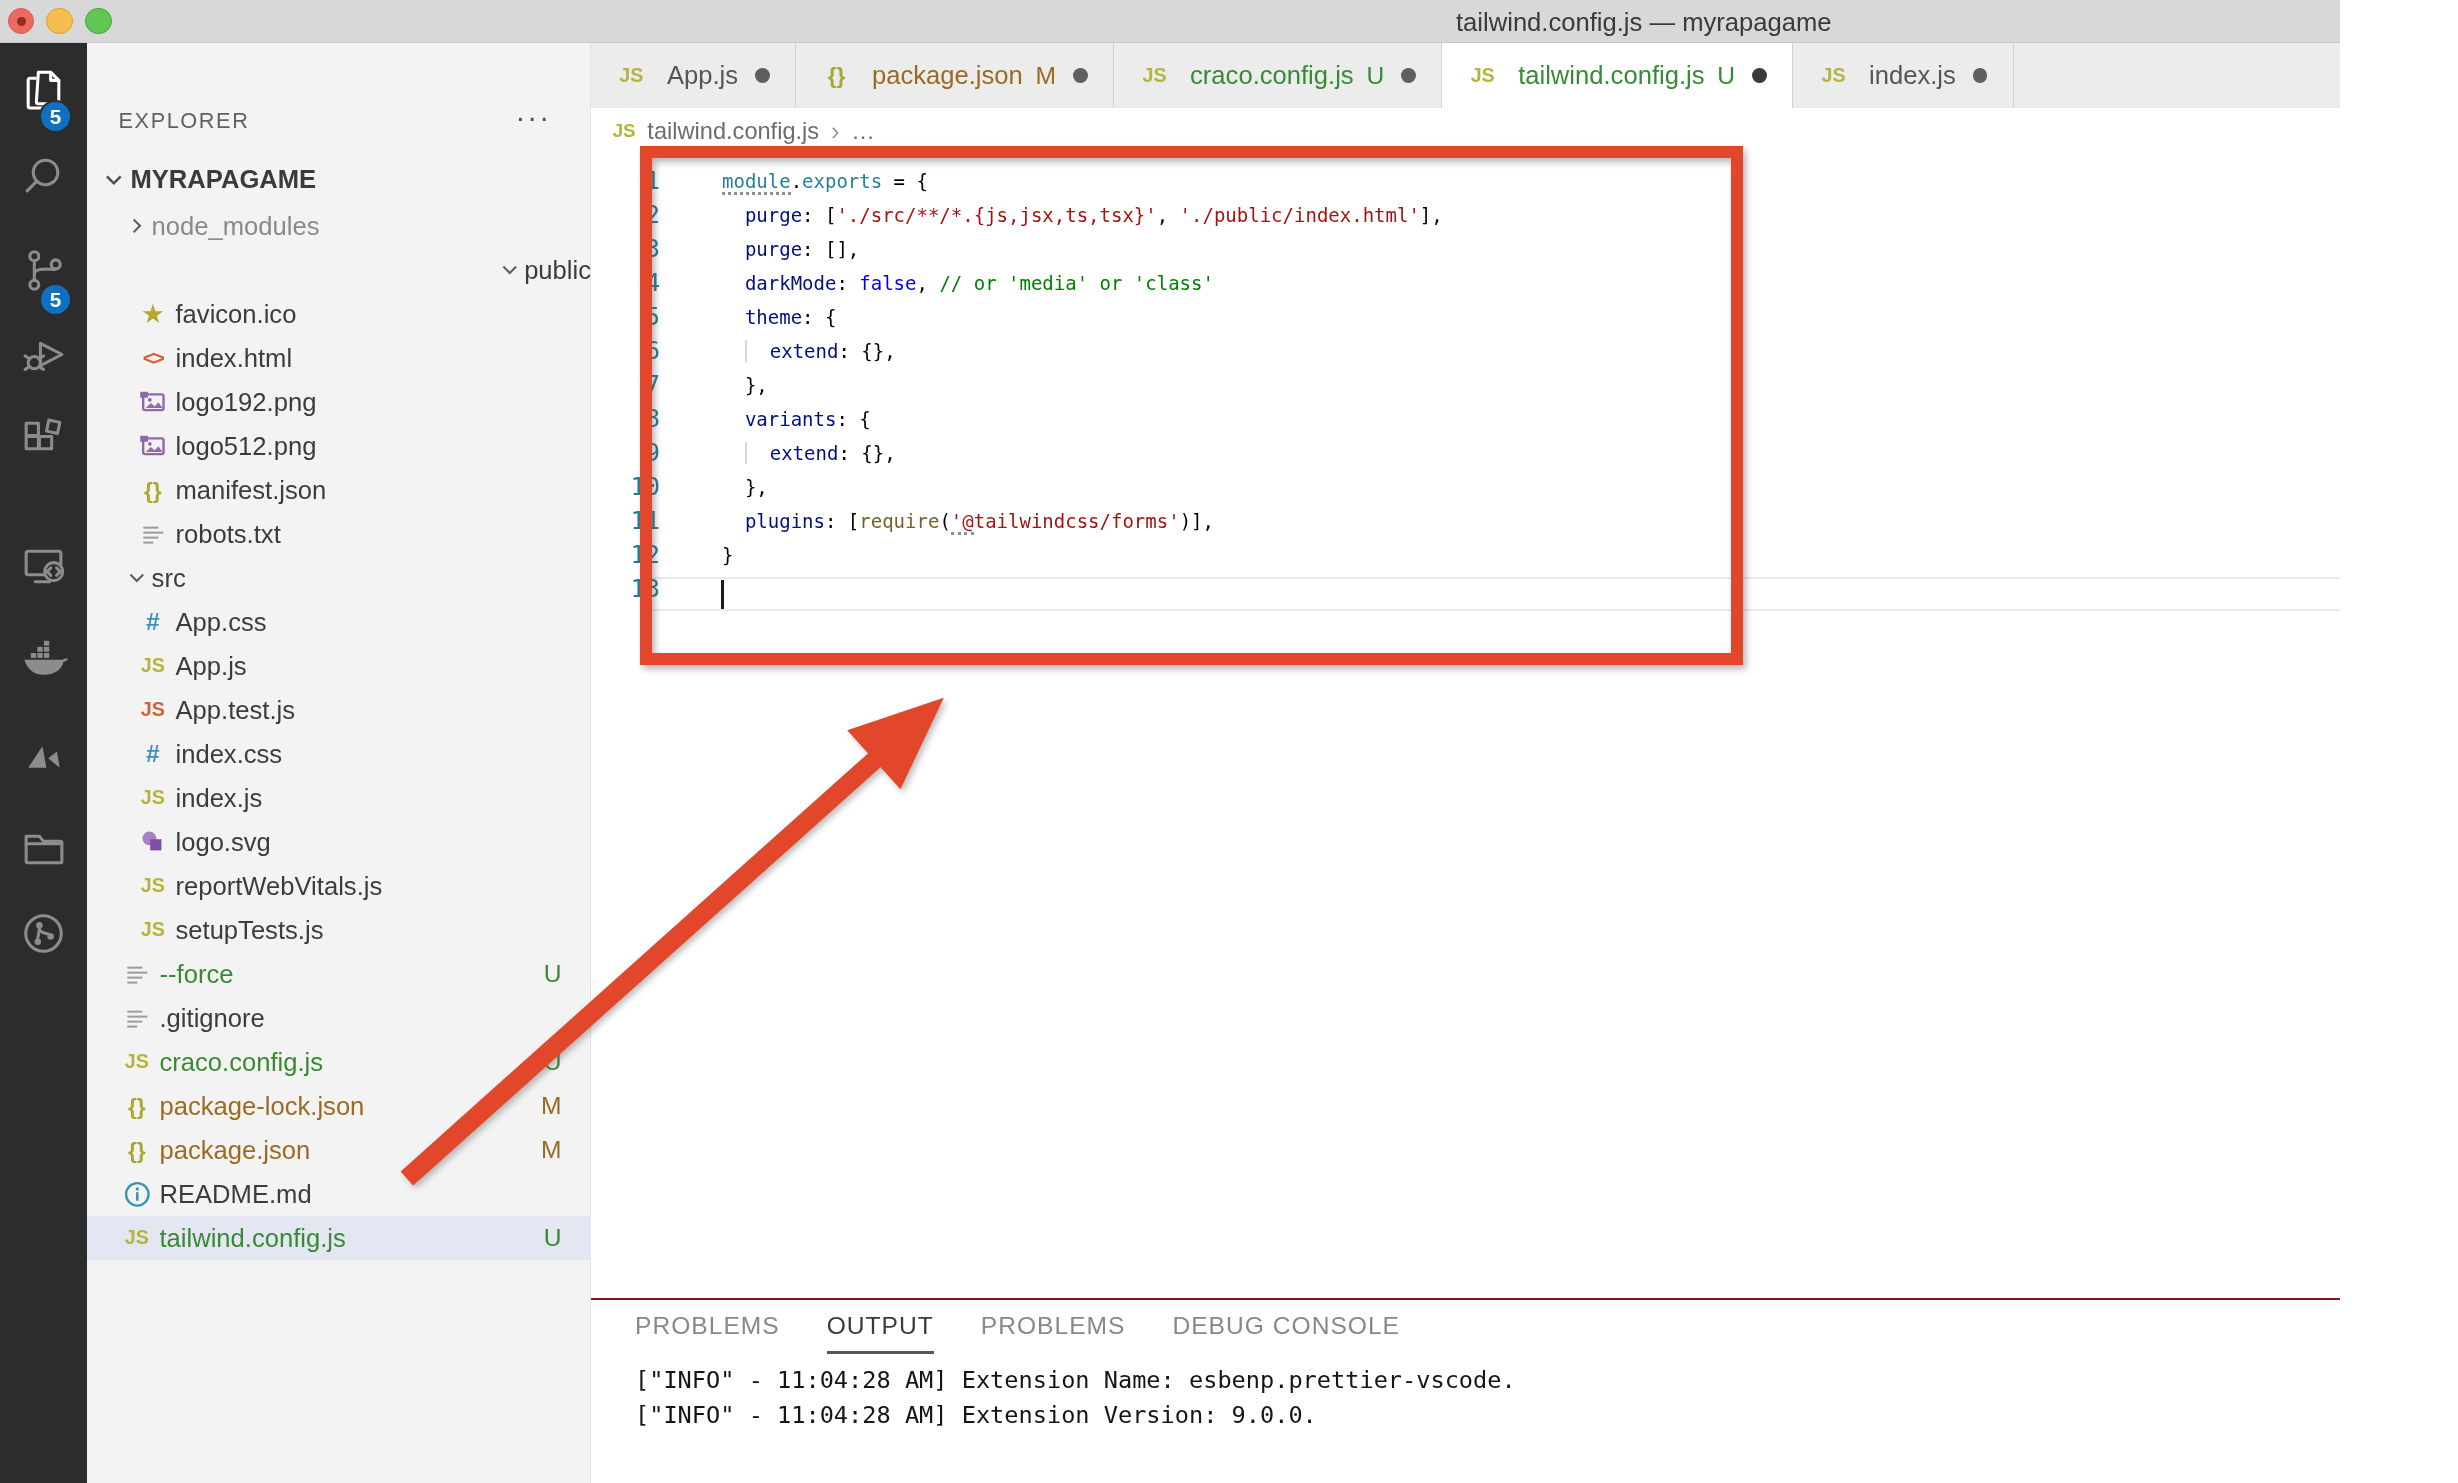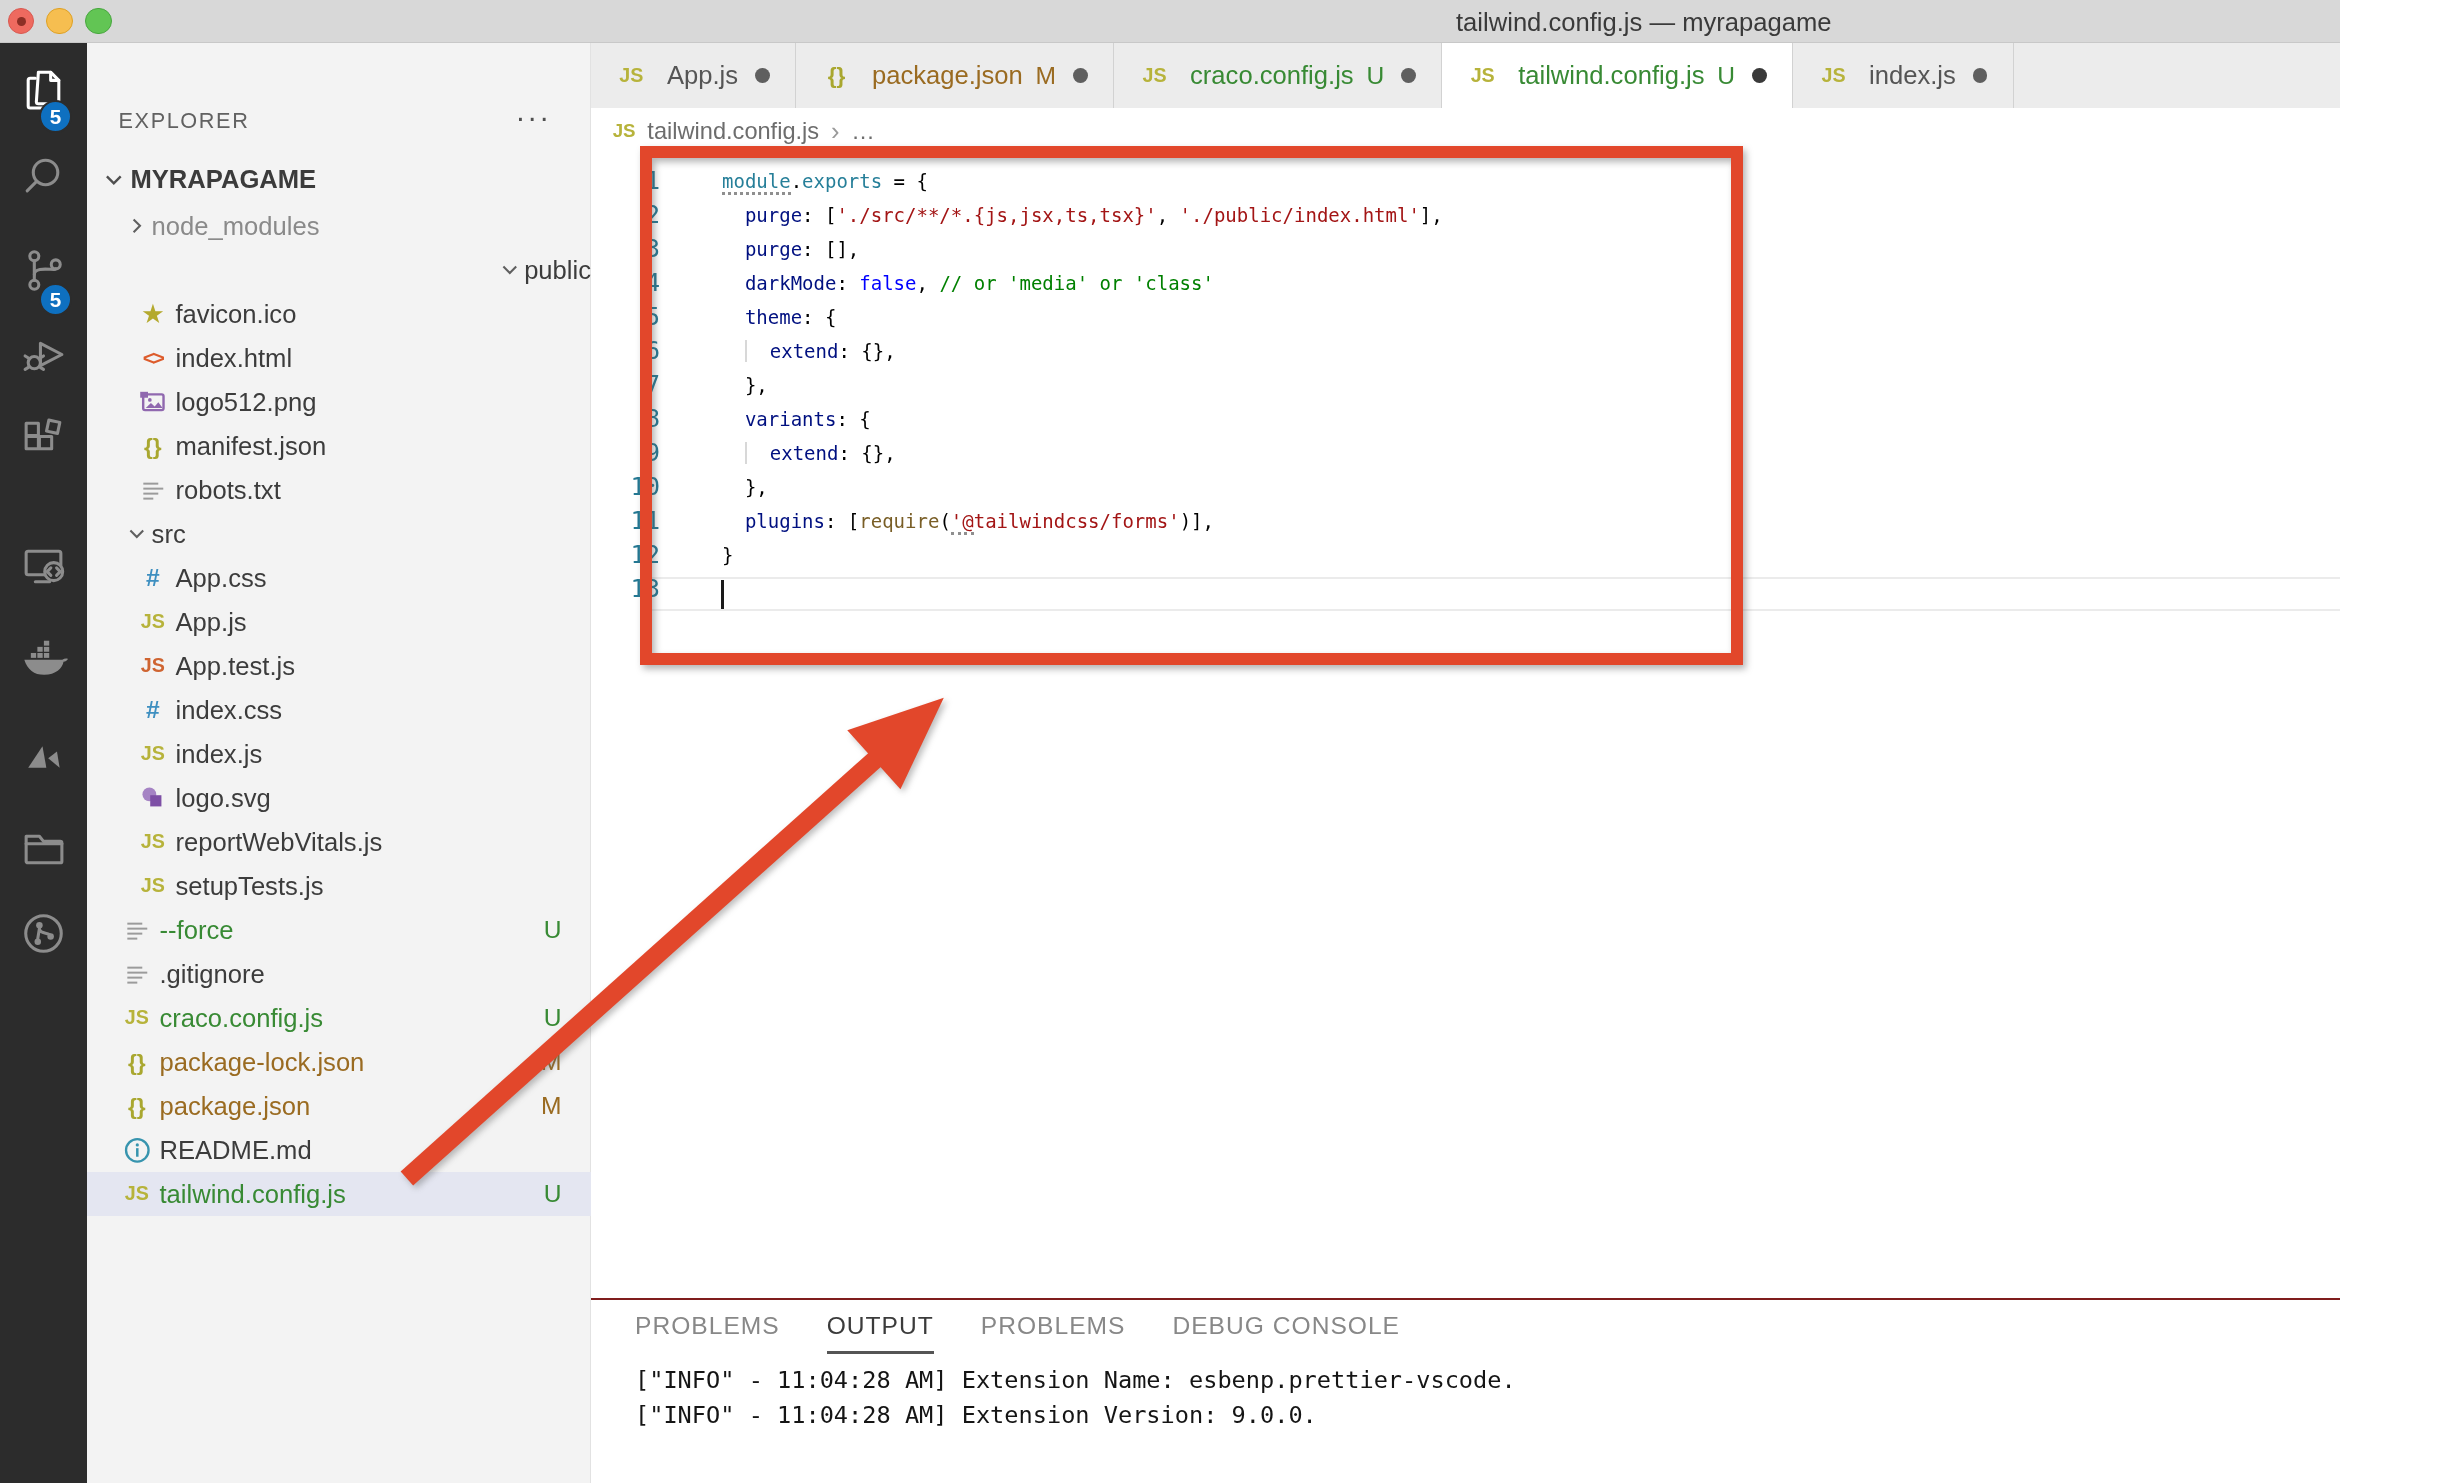--- a/index.html
+++ b/index.html
@@ -210,20 +210,31 @@
         </div>
         <div class="row" style="padding-left: 51px;">
           <span class="fi">
             <svg width="29.6" height="29.6" viewBox="0 0 16 16">
               <rect x="2.8" y="4" width="11" height="8.5" rx="1" fill="none" stroke="#9068af" stroke-width="1.3"></rect>
               <rect x="1.2" y="2.6" width="4.2" height="3.2" fill="#9068af"></rect>
               <circle cx="6.4" cy="7" r="1" fill="#9068af"></circle>
               <path d="M4.2 11.4l2.8-2.8 2 2 2-2.4 2.3 3.2z" fill="#9068af"></path>
             </svg>
           </span>
+          <span class="lbl">logo192.png</span>
+        </div>
+        <div class="row" style="padding-left: 51px;">
+          <span class="fi">
+            <svg width="29.6" height="29.6" viewBox="0 0 16 16">
+              <rect x="2.8" y="4" width="11" height="8.5" rx="1" fill="none" stroke="#9068af" stroke-width="1.3"></rect>
+              <rect x="1.2" y="2.6" width="4.2" height="3.2" fill="#9068af"></rect>
+              <circle cx="6.4" cy="7" r="1" fill="#9068af"></circle>
+              <path d="M4.2 11.4l2.8-2.8 2 2 2-2.4 2.3 3.2z" fill="#9068af"></path>
+            </svg>
+          </span>
           <span class="lbl">logo512.png</span>
         </div>
         <div class="row" style="padding-left: 51px;">
           <span class="fi">
             <span class="gi br">{}</span>
           </span>
           <span class="lbl">manifest.json</span>
         </div>
         <div class="row" style="padding-left: 51px;">
           <span class="fi">

